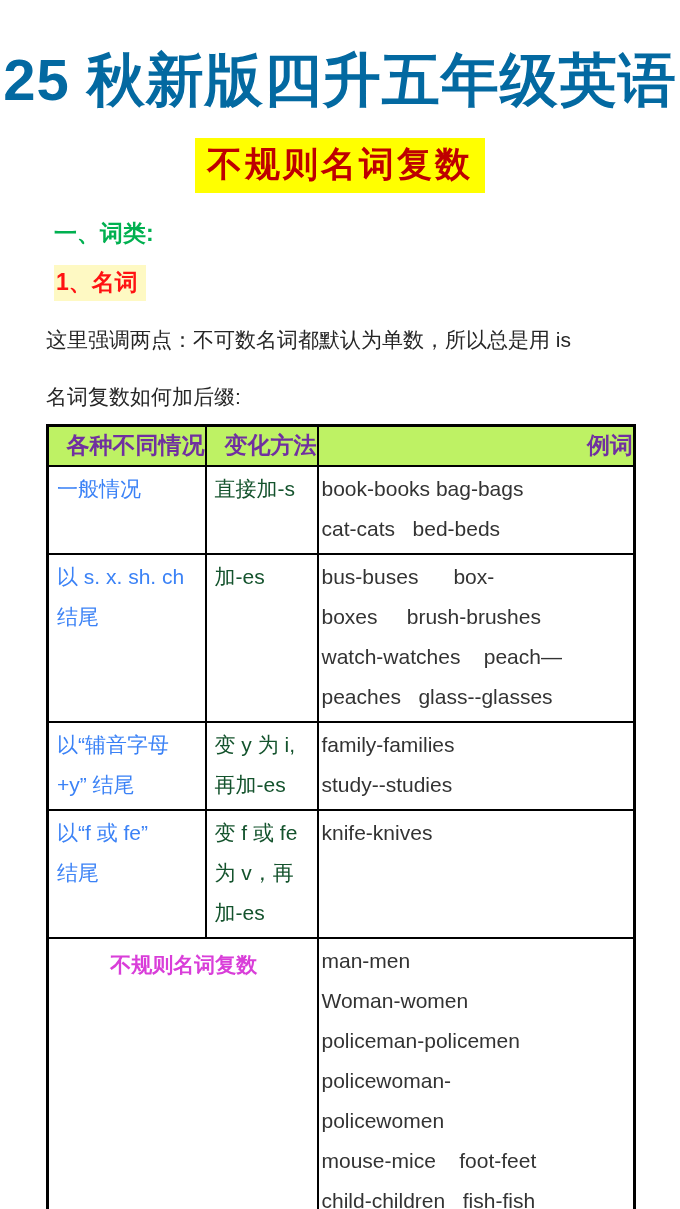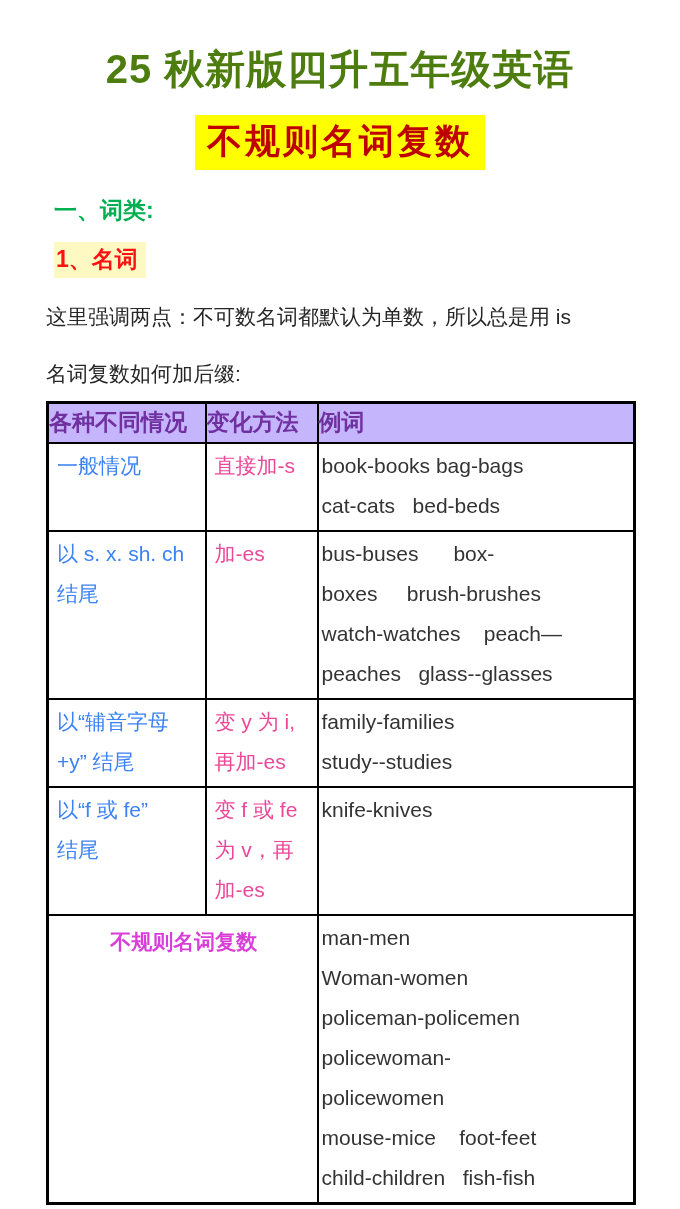--- a/index.html
+++ b/index.html
@@ -6,23 +6,23 @@
   html, body {
     width: 680px;
     background: #ffffff;
     font-family: "Liberation Sans", "DejaVu Sans", sans-serif;
   }
   body { height: 1209px; overflow: hidden; position: relative; }
 
   .page-title {
     margin-top: 42px;
     text-align: center;
-    font-size: 40px;
+    font-size: 58px;
     font-weight: bold;
-    color: #4d7c0f;
+    color: #0369a1;
     letter-spacing: 1px;
   }
 
   .subtitle-wrap {
     margin-top: 18px;
     display: flex;
     justify-content: center;
   }
   .subtitle {
     background: #FFFF00;
@@ -69,30 +69,30 @@
   }
   th, td {
     border: 2px solid #000000;
     font-size: 21px;
     vertical-align: top;
     white-space: pre-wrap;
     word-break: break-word;
   }
   th {
     height: 40px;
-    background: #c4b5fd;
+    background: #bef264;
     color: #7030A0;
     font-weight: bold;
     font-size: 23px;
-    text-align: left;
+    text-align: right;
     vertical-align: middle;
   }
   td { padding: 2px 6px 4px 8px; line-height: 40px; }
   td.situation { color: #3b82f6; }
-  td.method    { color: #ec4899; margin-top: 10px; }
+  td.method    { color: #14532d; margin-top: 10px; }
   td.examples  { color: #333333; padding-left: 3px; }
   tr.row-1 td { height: 84px; }
   tr.row-2 td { height: 163px; }
   tr.row-3 td { height: 85px; }
   tr.row-4 td { height: 121px; }
   tr.row-5 td { height: 279px; }
   td.merged {
     color: #D93ED9;
     font-weight: bold;
     text-align: center;

